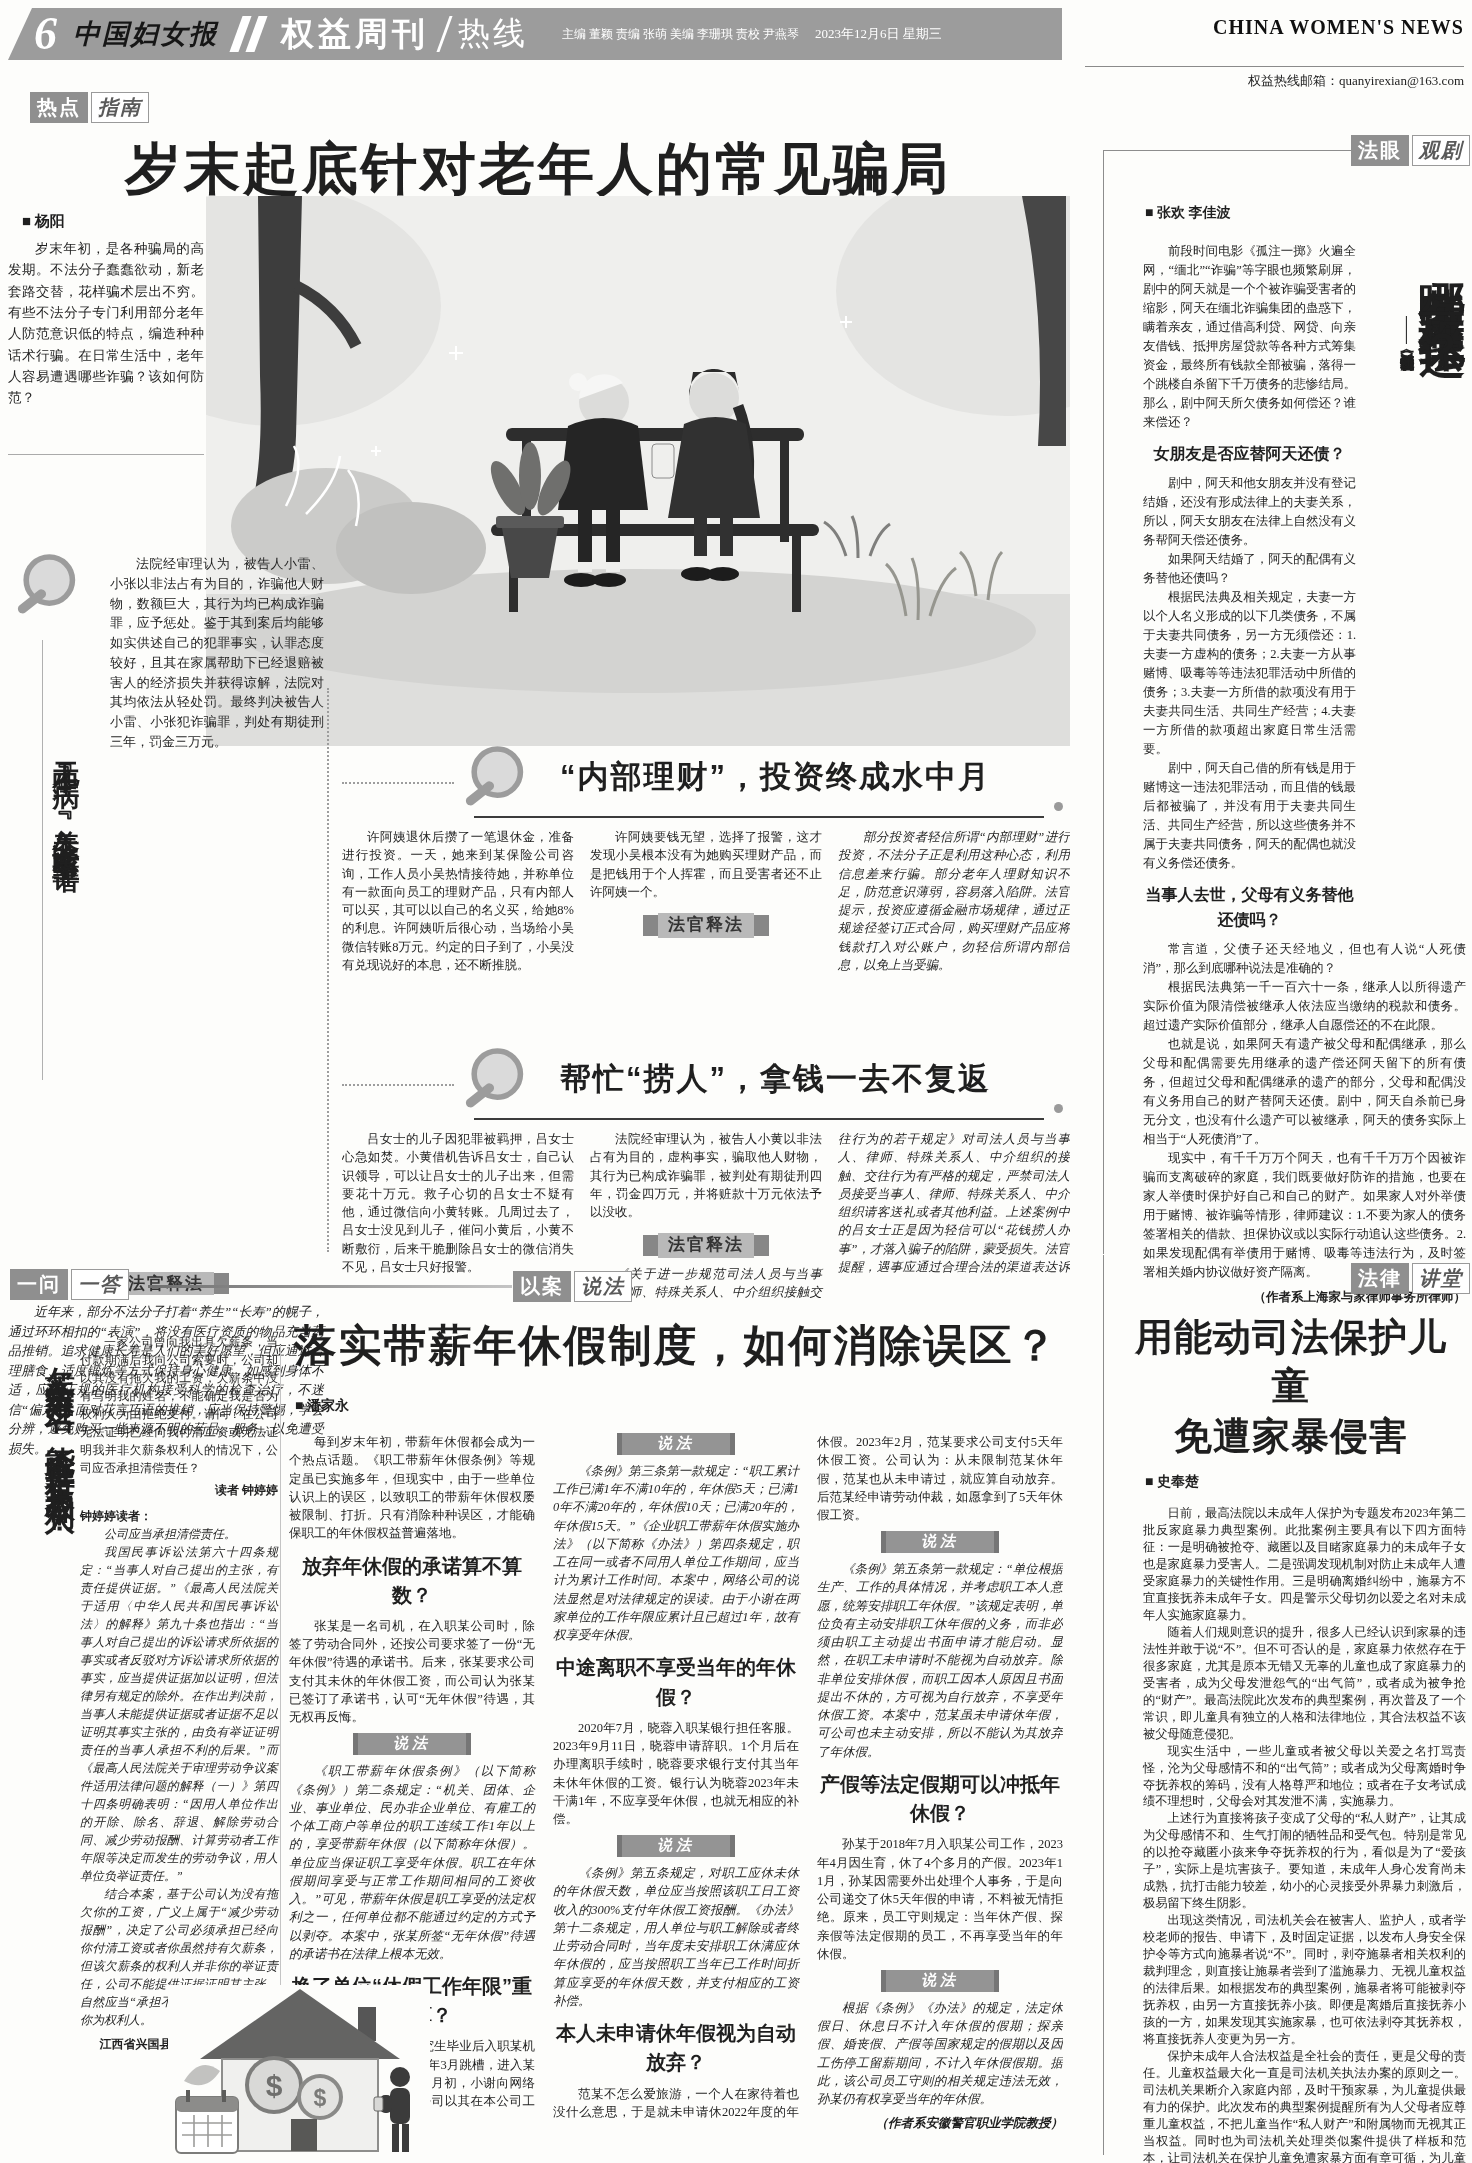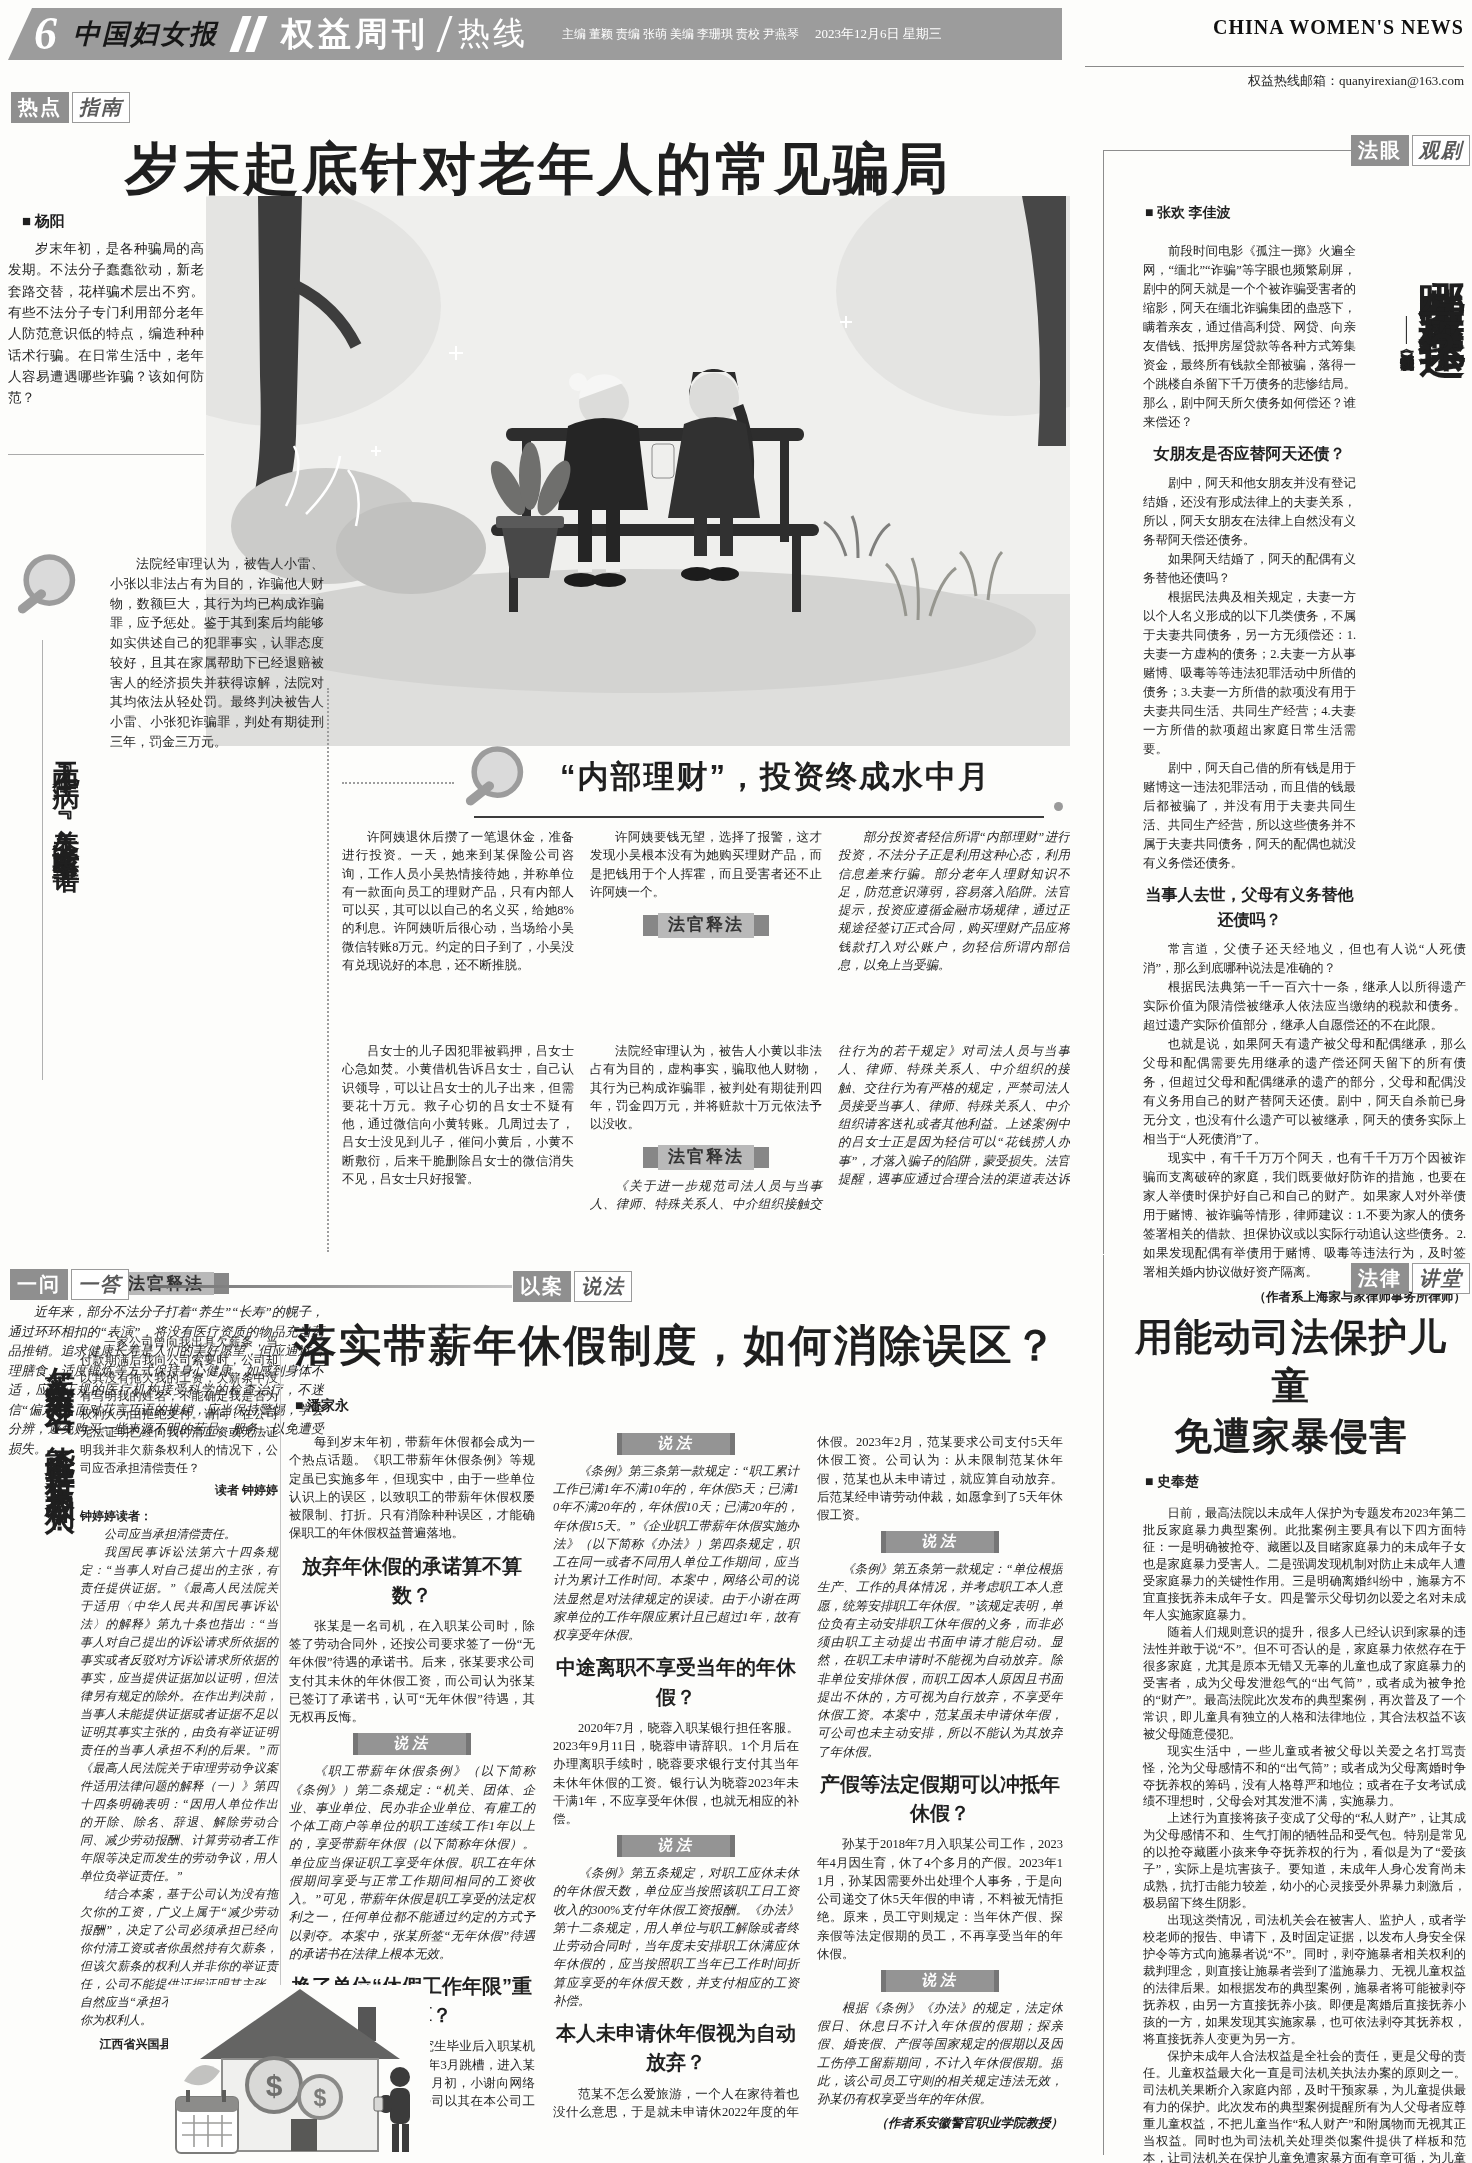--- a/index.html
+++ b/index.html
@@ -143,21 +143,21 @@
     <span class="hdr-thin"></span>
     <span class="hdr-sub">热线</span>
     <span class="hdr-credits">主编 董颖  责编 张萌  美编 李珊琪  责校 尹燕琴</span>
     <span class="hdr-date">2023年12月6日 星期三</span>
   </div>
   <div class="hdr-eng">CHINA WOMEN'S NEWS</div>
   <div class="hdr-hair"></div>
   <div class="hdr-mail">权益热线邮箱：quanyirexian@163.com</div>
 
   <div class="hot">
-    <div class="tagrow" style="position:absolute;left:3px;top:4px;">
+    <div class="tagrow" style="position:absolute;left:22px;top:4px;">
       <span class="tagdark sans">热点</span>
       <span class="taglight">指南</span>
     </div>
     <div class="hot-headline">岁末起底针对老年人的常见骗局</div>
     <div class="hot-byline">■ 杨阳</div>
     <div class="hot-intro jt ind">岁末年初，是各种骗局的高发期。不法分子蠢蠢欲动，新老套路交替，花样骗术层出不穷。有些不法分子专门利用部分老年人防范意识低的特点，编造种种话术行骗。在日常生活中，老年人容易遭遇哪些诈骗？该如何防范？</div>
     <div class="hot-introline"></div>
 
     <svg class="illo" viewBox="0 0 864 550">
       <rect width="864" height="550" fill="#efefed"></rect>
@@ -260,20 +260,30 @@
         <div class="judge">
           <i></i>
             <b>法官释法</b>
             <i></i>
         </div>
         <p class="kai ind">部分投资者轻信所谓“内部理财”进行投资，不法分子正是利用这种心态，利用信息差来行骗。部分老年人理财知识不足，防范意识薄弱，容易落入陷阱。法官提示，投资应遵循金融市场规律，通过正规途径签订正式合同，购买理财产品应将钱款打入对公账户，勿轻信所谓内部信息，以免上当受骗。</p>
       </div>
     </div>
 
     <div class="mod3">
+      <div class="mhead">
+        <div class="doth"></div>
+        <svg class="mag" viewBox="0 0 80 92">
+          <circle cx="36" cy="32" r="25" fill="#dadada" stroke="#9c9c9c" stroke-width="6"></circle>
+          <rect x="2" y="56" width="36" height="10" rx="5" transform="rotate(-38 10 62)" fill="#9c9c9c"></rect>
+        </svg>
+        <div class="mtitle sans">帮忙“捞人”，拿钱一去不复返</div>
+        <div class="mrule"></div>
+        <div class="mdot"></div>
+      </div>
       <div class="mbody jt">
         <p class="ind">吕女士的儿子因犯罪被羁押，吕女士心急如焚。小黄借机告诉吕女士，自己认识领导，可以让吕女士的儿子出来，但需要花十万元。救子心切的吕女士不疑有他，通过微信向小黄转账。几周过去了，吕女士没见到儿子，催问小黄后，小黄不断敷衍，后来干脆删除吕女士的微信消失不见，吕女士只好报警。</p>
         <p class="ind">法院经审理认为，被告人小黄以非法占有为目的，虚构事实，骗取他人财物，其行为已构成诈骗罪，被判处有期徒刑四年，罚金四万元，并将赃款十万元依法予以没收。</p>
         <div class="judge">
           <i></i>
             <b>法官释法</b>
             <i></i>
         </div>
         <p class="kai ind">《关于进一步规范司法人员与当事人、律师、特殊关系人、中介组织接触交往行为的若干规定》对司法人员与当事人、律师、特殊关系人、中介组织的接触、交往行为有严格的规定，严禁司法人员接受当事人、律师、特殊关系人、中介组织请客送礼或者其他利益。上述案例中的吕女士正是因为轻信可以“花钱捞人办事”，才落入骗子的陷阱，蒙受损失。法官提醒，遇事应通过合理合法的渠道表达诉求，涉及金钱来往需谨慎，勿因侥幸心理落入圈套。</p>
       </div>

